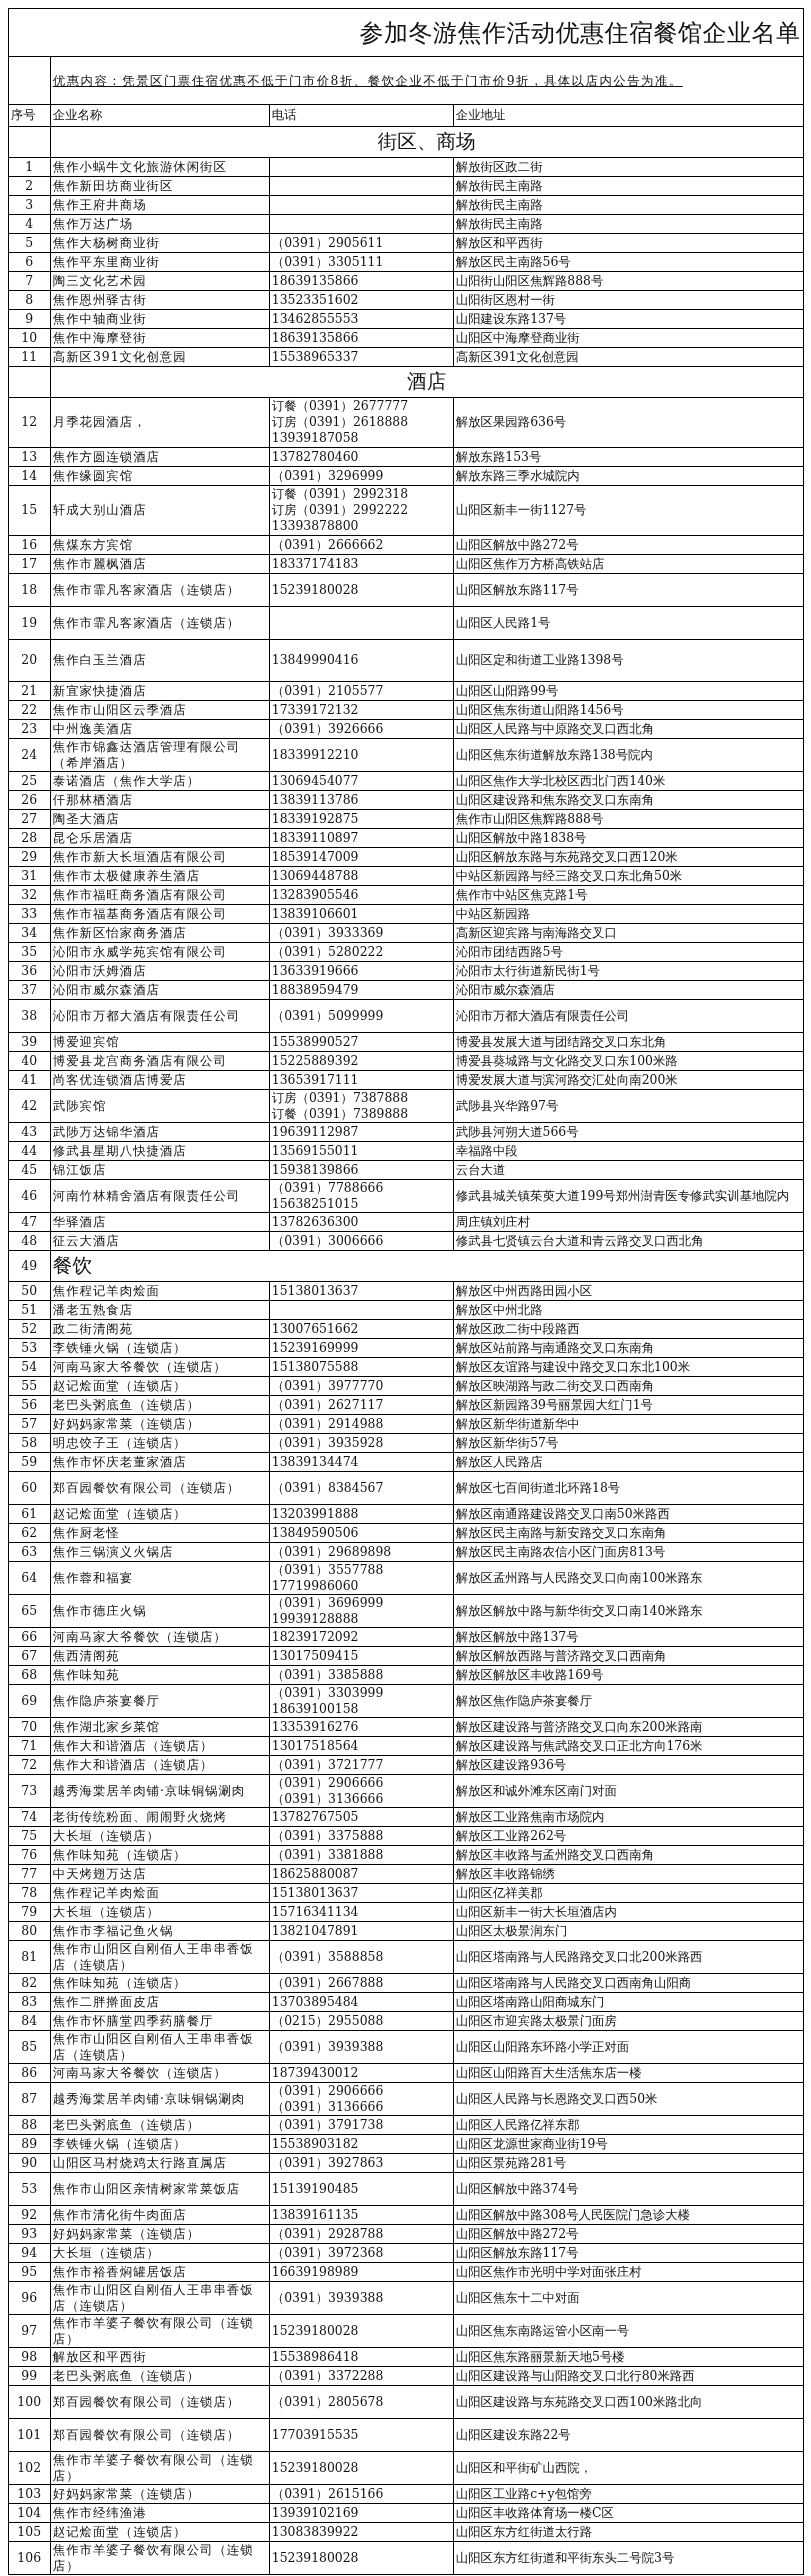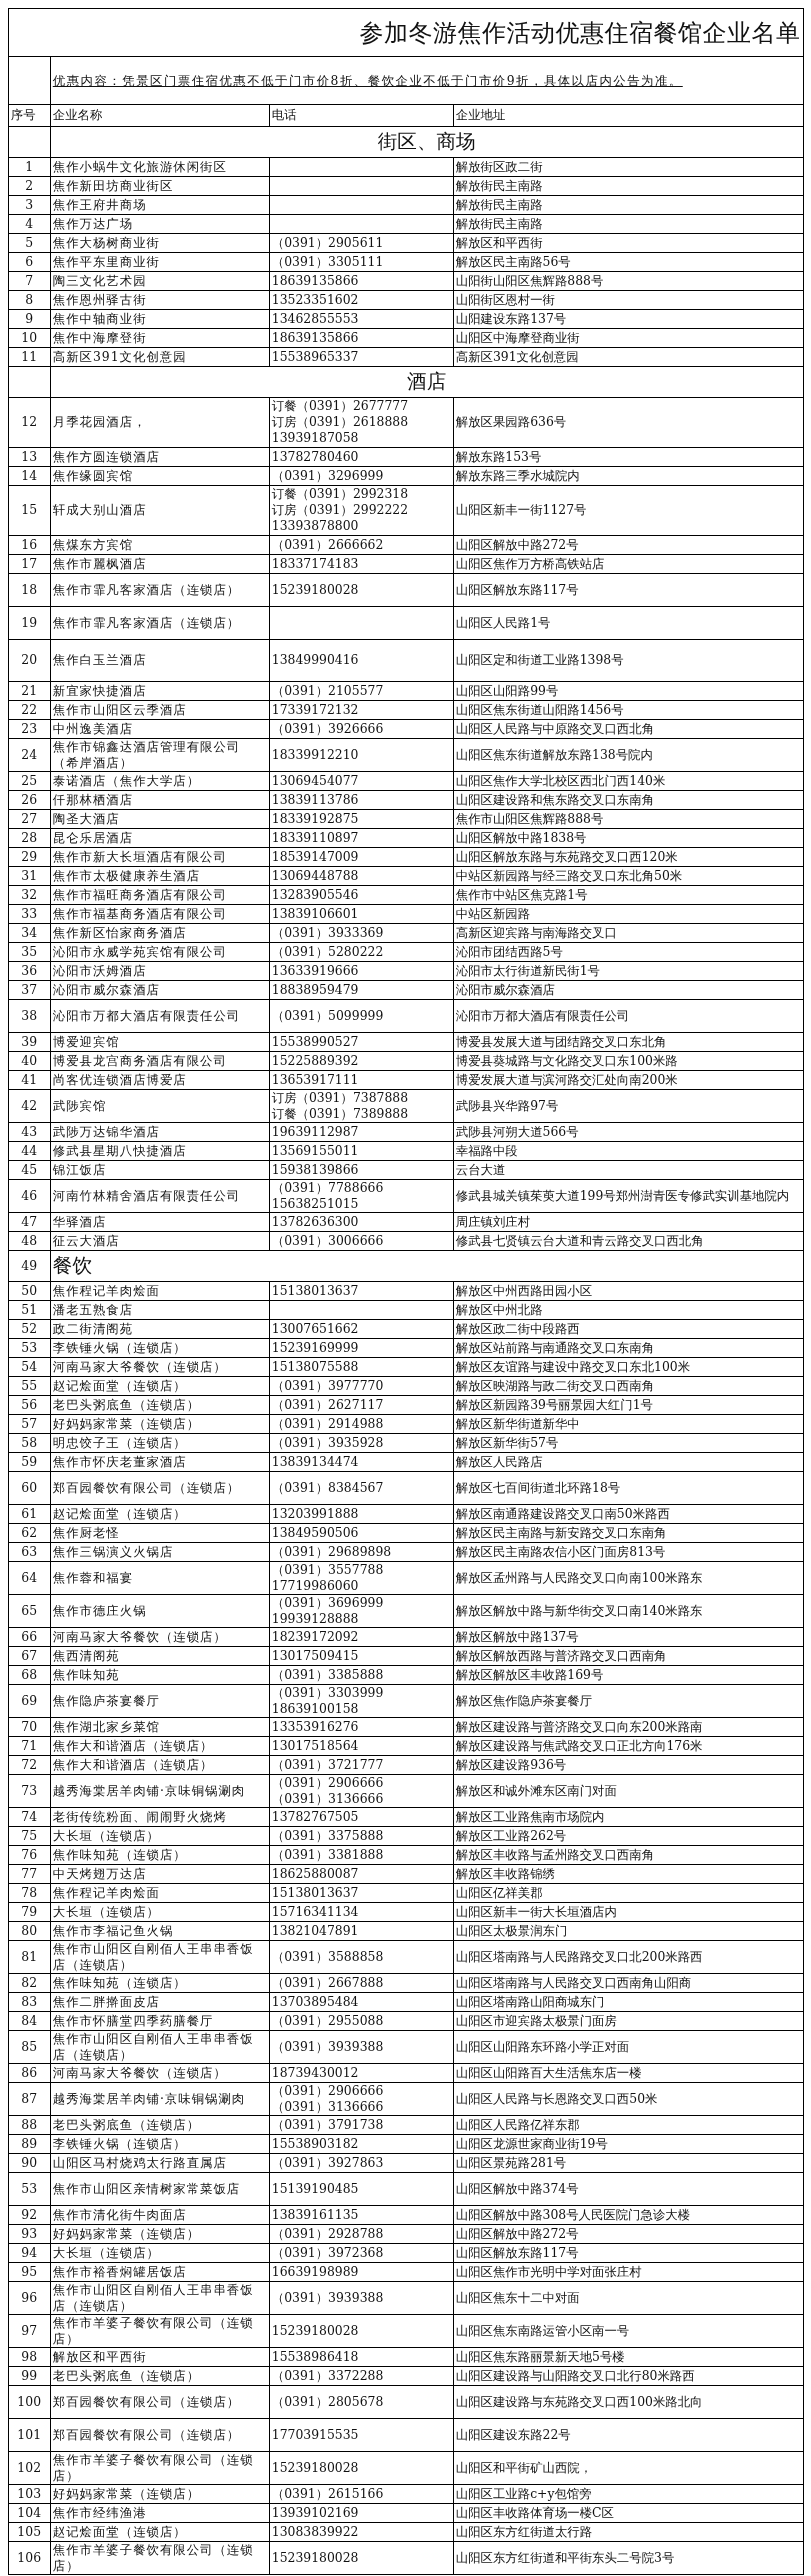--- a/index.html
+++ b/index.html
@@ -560,21 +560,21 @@
       </tr>
       <tr class="r">
         <td class="no">83</td>
         <td class="name">焦作二胖擀面皮店</td>
         <td class="phone">13703895484</td>
         <td class="addr">山阳区塔南路山阳商城东门</td>
       </tr>
       <tr class="r">
         <td class="no">84</td>
         <td class="name">焦作市怀膳堂四季药膳餐厅</td>
-        <td class="phone">（0391）2955088</td>
+        <td class="phone">（0215）2955088</td>
         <td class="addr">山阳区市迎宾路太极景门面房</td>
       </tr>
       <tr class="r2">
         <td class="no">85</td>
         <td class="name">焦作市山阳区自刚佰人王串串香饭店（连锁店）</td>
         <td class="phone">（0391）3939388</td>
         <td class="addr">山阳区山阳路东环路小学正对面</td>
       </tr>
       <tr class="r">
         <td class="no">86</td>

